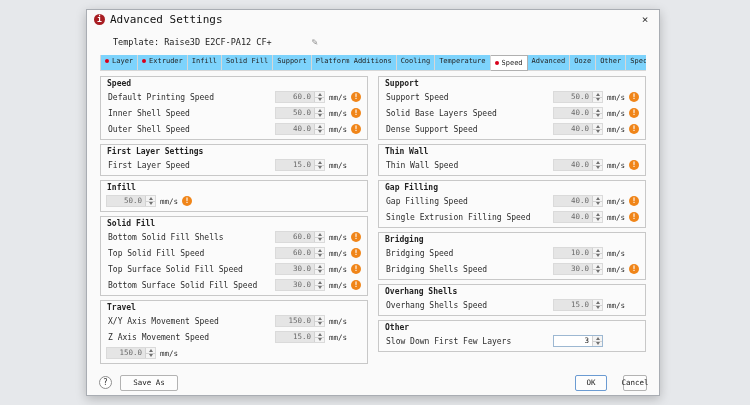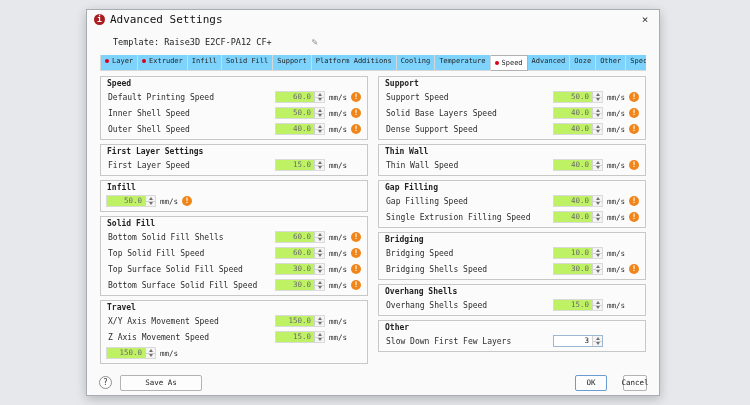--- a/index.html
+++ b/index.html
@@ -56,21 +56,21 @@
   .tab:first-child { border-left-width: 1px; }
   .tab.selected { background: #ffffff; border-color: #b0b0b0; height: 16px; }
   .dot { width: 4px; height: 4px; border-radius: 50%; background: #d9001b; flex: none; }
   
   .content { display: flex; gap: 10px; padding: 5px 13px 0; }
   .col { flex: 1; display: flex; flex-direction: column; gap: 4px; min-width: 0; }
   .group { border: 1px solid #c8c8c8; background: #fbfbfb; padding: 1px 5px 2px; }
   .group-title { font-size: 8px; font-weight: bold; color: #222; height: 11px; line-height: 11px; padding-left: 1px; }
   .row { display: flex; align-items: center; height: 16px; }
   .row-label { flex: 1; font-size: 8px; color: #2b2b2b; padding-left: 2px; white-space: nowrap; overflow: hidden; }
-  .spinbox { width: 50px; height: 12px; background: #bef264; border: 1px solid #dadada; display: flex; flex: none; }
+  .spinbox { width: 50px; height: 12px; background: #e5e5e5; border: 1px solid #dadada; display: flex; flex: none; }
   .spinbox.enabled { background: #fff; border-color: #9db8d2; }
   .spin-value { flex: 1; font-size: 7.5px; color: #6a6a6a; text-align: right; padding-right: 3px; align-self: center; line-height: 10px; }
   .spinbox.enabled .spin-value { color: #1c1c1c; }
   .stepper { width: 10px; display: flex; flex-direction: column; border-left: 1px solid #d2d2d2; background: #f4f4f4; flex: none; }
   .spin-btn { flex: 1; display: flex; align-items: center; justify-content: center; }
   .spin-btn + .spin-btn { border-top: 1px solid #d2d2d2; }
   .arr { width: 0; height: 0; border-left: 2px solid transparent; border-right: 2px solid transparent; }
   .arr.up { border-bottom: 3px solid #707070; }
   .arr.down { border-top: 3px solid #707070; }
   .unit { width: 25px; font-size: 7.5px; color: #1f1f1f; padding-left: 4px; white-space: nowrap; flex: none; }
@@ -82,21 +82,21 @@
   
   .footer { position: absolute; left: 0; right: 0; bottom: 0; height: 25px; display: flex; align-items: center; padding: 0 12px; }
   .help-btn {
     width: 13px; height: 13px; border-radius: 50%; border: 1px solid #8f8f8f; background: #fff;
     color: #333; font-size: 8px; display: flex; align-items: center; justify-content: center; flex: none;
   }
   .btn {
     height: 16px; border: 1px solid #b3b3b3; background: #fdfdfd; border-radius: 2px;
     font-size: 7.5px; color: #1a1a1a; display: flex; align-items: center; justify-content: center; cursor: default;
   }
-  .save-as { width: 82px; margin-left: 8px; }
+  .save-as { width: 58px; margin-left: 8px; }
   .ok { width: 32px; margin-left: auto; border-color: #6b9bd2; }
   .cancel { width: 24px; margin-left: 16px; }
 </style>
 </head>
 <body>
 
 <div class="dialog">
 
   <div class="title-bar">
     <span class="app-icon">i</span>

